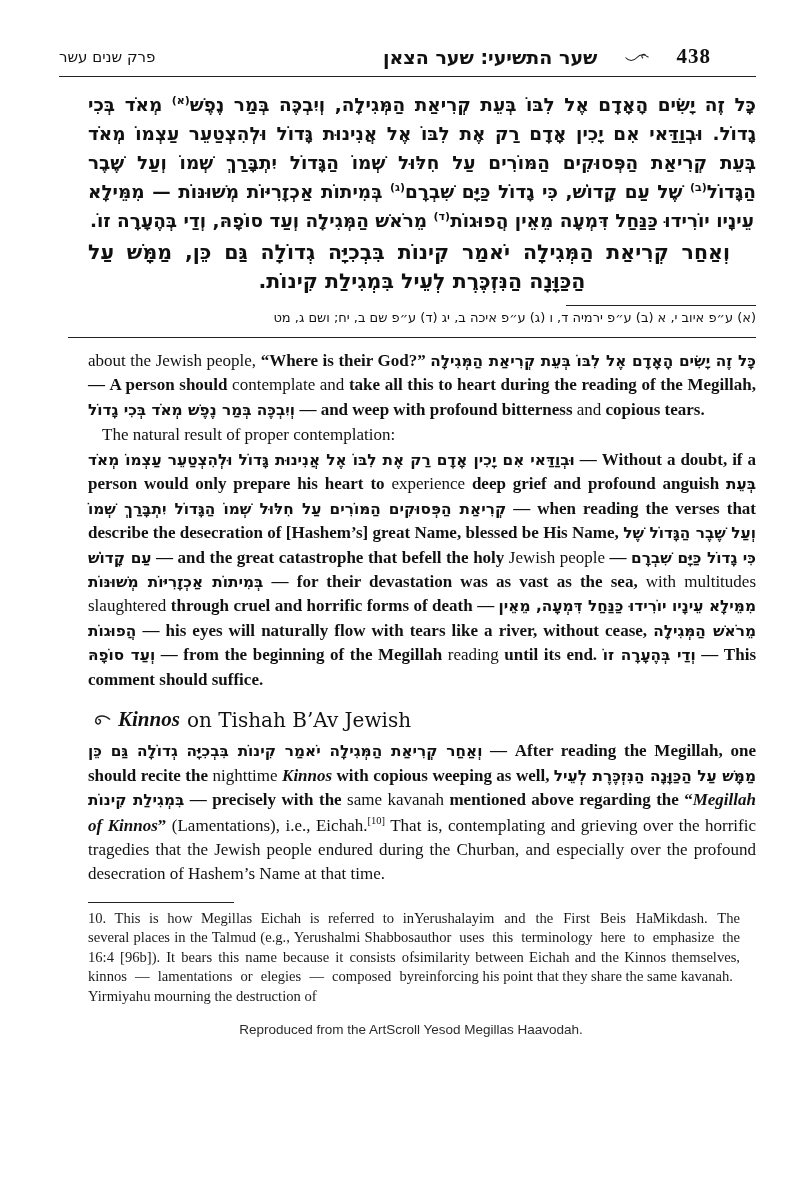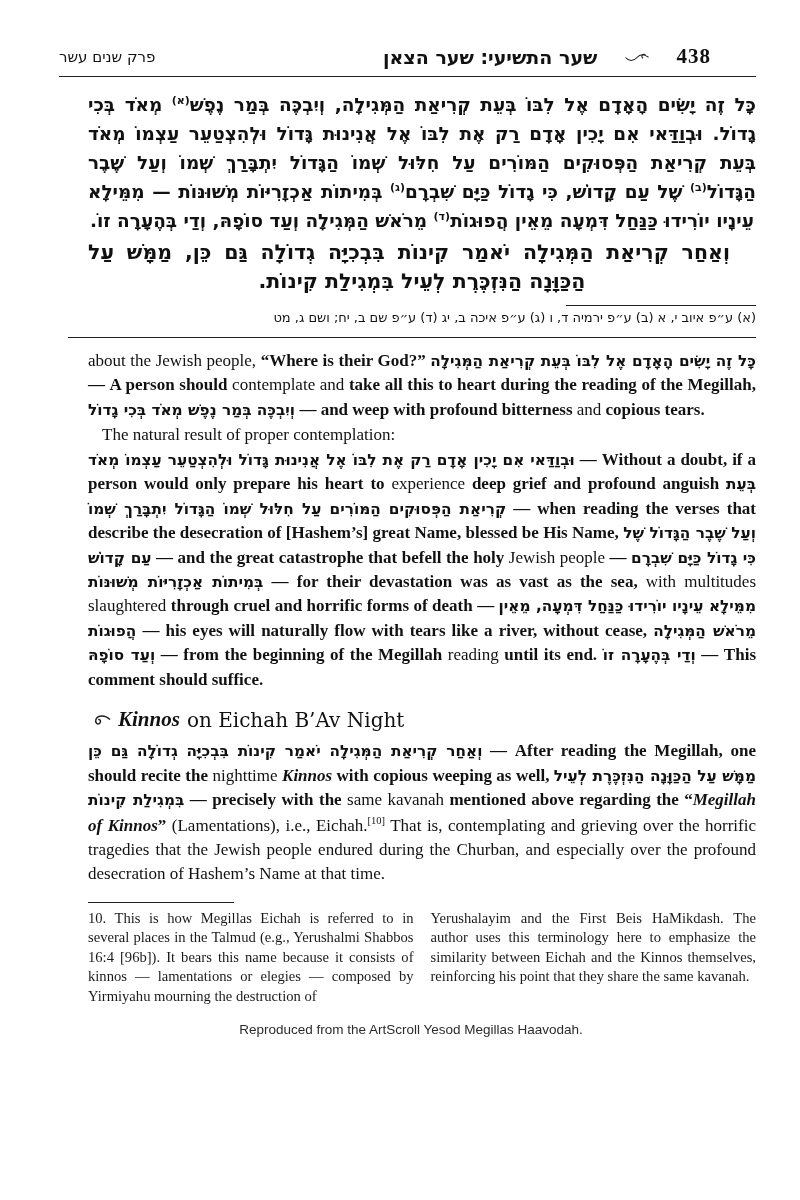--- a/index.html
+++ b/index.html
@@ -39,21 +39,21 @@
   .seg-sup { font-size: 0.62em; vertical-align: super; font-weight: normal; }
 
   .section-heading { font-family: "DejaVu Serif", serif; font-weight: normal; font-size: 20px;
                      margin: 15px 0 7px 0; display: flex; align-items: center; gap: 7px; }
   .section-heading .lead { font-style: italic; font-weight: bold; font-family: "Liberation Serif", serif; font-size: 21px; }
   .orn { display: inline-flex; align-items: center; }
 
   
   .footnotes { margin-top: 15px; }
   .fn-rule { width: 146px; border-top: 1.2px solid #222; margin-bottom: 6px; }
-  .fn-cols { display: flex; gap: 17px; }
+  .fn-cols { display: flex; gap: 0; }
   .fn { width: 326px; font-family: "Liberation Serif", serif; font-size: 14.6px; line-height: 1.34;
         text-align: justify; margin: 0; color: #1a1a1a; }
 
   
   .credit { text-align: center; font-family: "Liberation Sans", sans-serif; color: #2b2b2b;
             margin: 13px 0 0 -22px; line-height: 1.5; }
   .credit p { margin: 0; }
   .credit .l1 { font-size: 13.5px; }
   .credit .l2 { font-size: 13px; }
 </style>
@@ -90,21 +90,21 @@
     <p class="eng intro-line">The natural result of proper contemplation:</p>
     <p class="eng"><span class="seg-h">וּבְוַדַּאי אִם יָכִין אָדָם רַק אֶת לִבּוֹ אֶל אֲנִינוּת גָּדוֹל וּלְהִצְטַעֵר עַצְמוֹ מְאֹד</span><span class="seg-b"> — Without a doubt, if a person would only prepare his heart to </span><span class="seg-r">experience </span><span class="seg-b">deep grief and profound anguish  </span><span class="seg-h">בְּעֵת קְרִיאַת הַפְּסוּקִים הַמּוֹרִים עַל חִלּוּל שְׁמוֹ הַגָּדוֹל יִתְבָּרַךְ שְׁמוֹ</span><span class="seg-b"> — when reading the verses that describe the desecration of [Hashem’s] great Name, blessed be His Name,  </span><span class="seg-h">וְעַל שֶׁבֶר הַגָּדוֹל שֶׁל עַם קָדוֹשׁ</span><span class="seg-b"> — and the great catastrophe that befell the holy </span><span class="seg-r">Jewish people </span><span class="seg-b">—  </span><span class="seg-h">כִּי גָדוֹל כַּיָּם שִׁבְרָם בְּמִיתוֹת אַכְזָרִיּוֹת מְשׁוּנּוֹת</span><span class="seg-b"> — for their devastation was as vast as the sea, </span><span class="seg-r">with multitudes slaughtered </span><span class="seg-b">through cruel and horrific forms of death —  </span><span class="seg-h">מִמֵּילָא עֵינָיו יוֹרִידוּ כַּנַּחַל דִּמְעָה, מֵאֵין הֲפוּגוֹת</span><span class="seg-b"> — his eyes will naturally flow with tears like a river, without cease,  </span><span class="seg-h">מֵרֹאשׁ הַמְּגִילָה וְעַד סוֹפָהּ</span><span class="seg-b"> — from the beginning of the Megillah </span><span class="seg-r">reading </span><span class="seg-b">until its end.  </span><span class="seg-h">וְדַי בְּהֶעָרָה זוֹ</span><span class="seg-b"> — This comment should suffice.</span></p>
 
     <h2 class="section-heading">
       <span class="orn">
         <svg width="23" height="14" viewBox="0 0 23 14" aria-hidden="true">
           <path d="M22 6.5 C17 1.5, 9.5 2, 8 6.3 C6.7 9.8, 9.6 12, 11.7 10.2 C13.4 8.7, 12.2 5.8, 10.2 6.6" fill="none" stroke="#222" stroke-width="1.5"></path>
         </svg>
       </span>
       <span class="lead">Kinnos</span>
-      <span> on Eichah B’Av Night</span>
+      <span> on Tishah B’Av Jewish</span>
     </h2>
 
     <p class="eng"><span class="seg-h">וְאַחַר קְרִיאַת הַמְּגִילָה יֹאמַר קִינוֹת בִּבְכִיָּה גְדוֹלָה גַּם כֵּן</span><span class="seg-b"> — After reading the Megillah, one should recite the </span><span class="seg-r">nighttime </span><span class="seg-bi">Kinnos </span><span class="seg-b">with copious weeping as well,  </span><span class="seg-h">מַמָּשׁ עַל הַכַּוָּנָה הַנִּזְכֶּרֶת לְעֵיל בִּמְגִילַת קִינוֹת</span><span class="seg-b"> — precisely with the </span><span class="seg-r">same </span><span class="seg-i">kavanah </span><span class="seg-b">mentioned above regarding the “</span><span class="seg-bi">Megillah of Kinnos</span><span class="seg-b">” </span><span class="seg-r">(Lamentations), i.e., </span><span class="seg-i">Eichah.</span><span class="seg-sup">[10]</span><span class="seg-r"> That is, contemplating and grieving over the horrific tragedies that the Jewish people endured during the </span><span class="seg-i">Churban</span><span class="seg-r">, and especially over the profound desecration of Hashem’s Name at that time.</span></p>
   </section>
 
   <section class="footnotes">
     <div class="fn-rule"></div>
     <div class="fn-cols">
       <p class="fn"><span class="seg-r">10. This is how </span><span class="seg-i">Megillas Eichah </span><span class="seg-r">is referred to in several places in the Talmud (e.g., </span><span class="seg-i">Yerushalmi Shabbos </span><span class="seg-r">16:4 [96b]). It bears this name because it consists of </span><span class="seg-i">kinnos </span><span class="seg-r">— lamentations or elegies — composed by Yirmiyahu mourning the destruction of</span></p>
       <p class="fn"><span class="seg-r">Yerushalayim and the First Beis HaMikdash. The author uses this terminology here to emphasize the similarity between </span><span class="seg-i">Eichah </span><span class="seg-r">and the </span><span class="seg-i">Kinnos </span><span class="seg-r">themselves, reinforcing his point that they share the same </span><span class="seg-i">kavanah</span><span class="seg-r">.</span></p>

